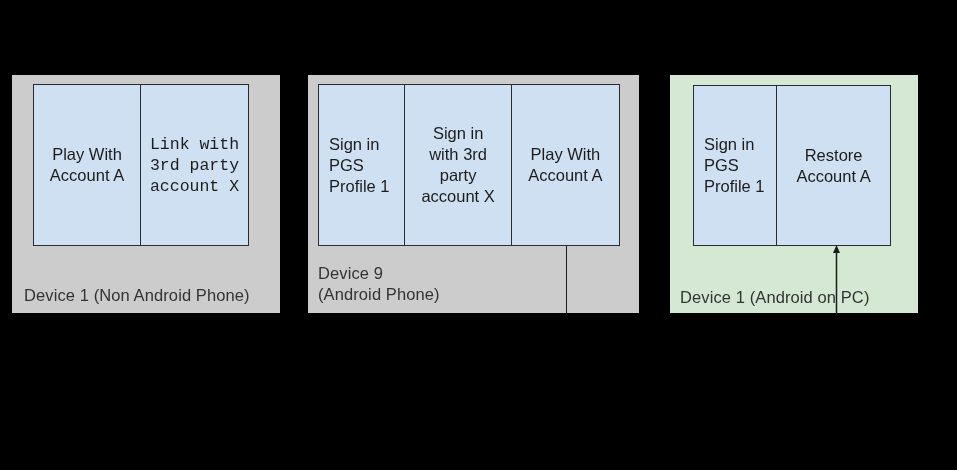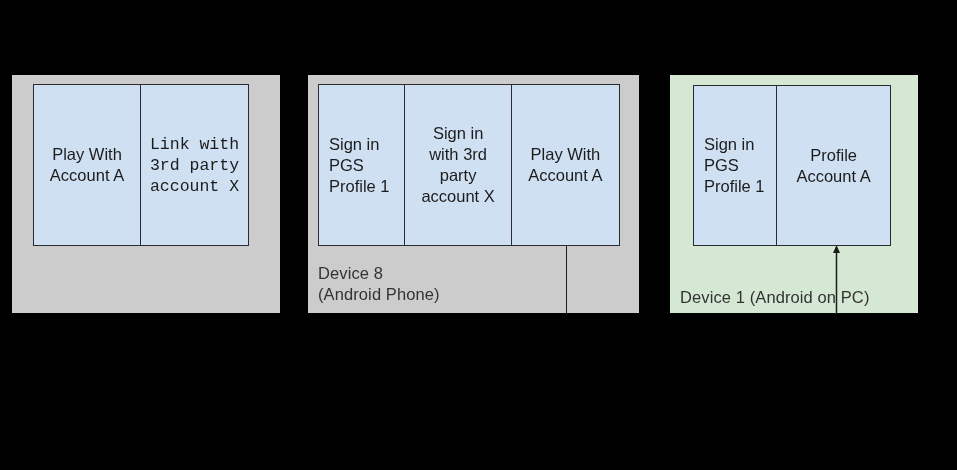--- a/index.html
+++ b/index.html
@@ -79,47 +79,48 @@
   <div class="device-box gray" style="left:12px; top:75px; width:268px; height:238px;"></div>
 
   <div class="step-strip" style="left:33px; top:84px; width:216px; height:162px;">
     <div class="step-cell" style="width:108px;">Play With
 Account A</div>
     <div class="step-cell" style="width:108px;font-family:Liberation Mono, monospace;">Link with
 3rd party
 account X</div>
   </div>
 
+  <div class="device-label" style="left:24px; top:285px; width:252px;">Device 1 (Non Android Phone)</div>
 
   <div class="device-box gray" style="left:308px; top:75px; width:331px; height:238px;"></div>
 
   <div class="step-strip" style="left:318px; top:84px; width:302px; height:162px;">
     <div class="step-cell" style="width:87px; justify-content:flex-start; text-align:left; padding-left:10px;">Sign in
 PGS
 Profile 1</div>
     <div class="step-cell" style="width:107px;">Sign in
 with 3rd
 party
 account X</div>
     <div class="step-cell" style="width:108px;">Play With
 Account A</div>
   </div>
 
   <div class="tail-line" style="left:566px; top:246px; height:67px;"></div>
 
-  <div class="device-label" style="left:318px; top:263px; width:240px;">Device 8
+  <div class="device-label" style="left:318px; top:263px; width:240px;">Device 9
 (Android Phone)</div>
 
   <div class="device-box green" style="left:670px; top:75px; width:248px; height:238px;"></div>
 
   <div class="step-strip" style="left:693px; top:85px; width:198px; height:161px;">
     <div class="step-cell" style="width:84px; justify-content:flex-start; text-align:left; padding-left:10px;">Sign in
 PGS
 Profile 1</div>
-    <div class="step-cell" style="width:114px;">Profile
+    <div class="step-cell" style="width:114px;">Restore
 Account A</div>
   </div>
 
   <div class="arrow-line" style="left:830px; top:244px; width:14px; height:70px;">
     <svg width="14" height="70" viewBox="0 0 14 70">
       <line x1="6.5" y1="70" x2="6.5" y2="4" stroke="#1c1c1c" stroke-width="1.5"></line>
       <polygon points="6.5,1 3.0,9 10,9" fill="#1c1c1c"></polygon>
     </svg>
   </div>
 

